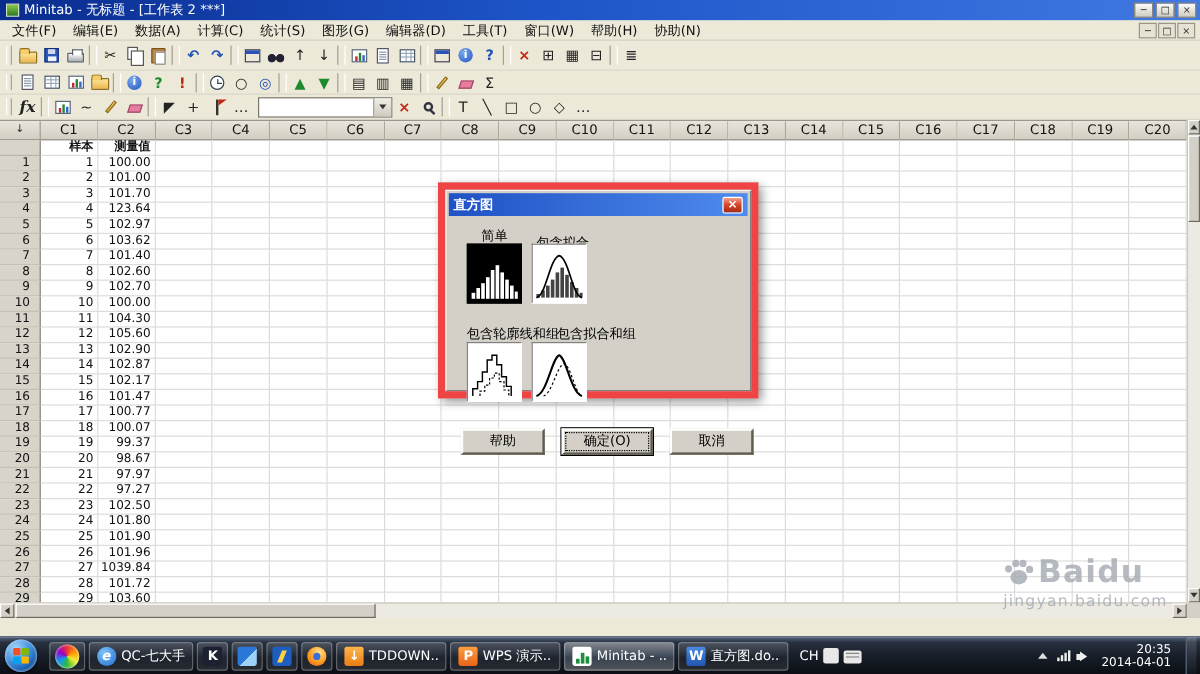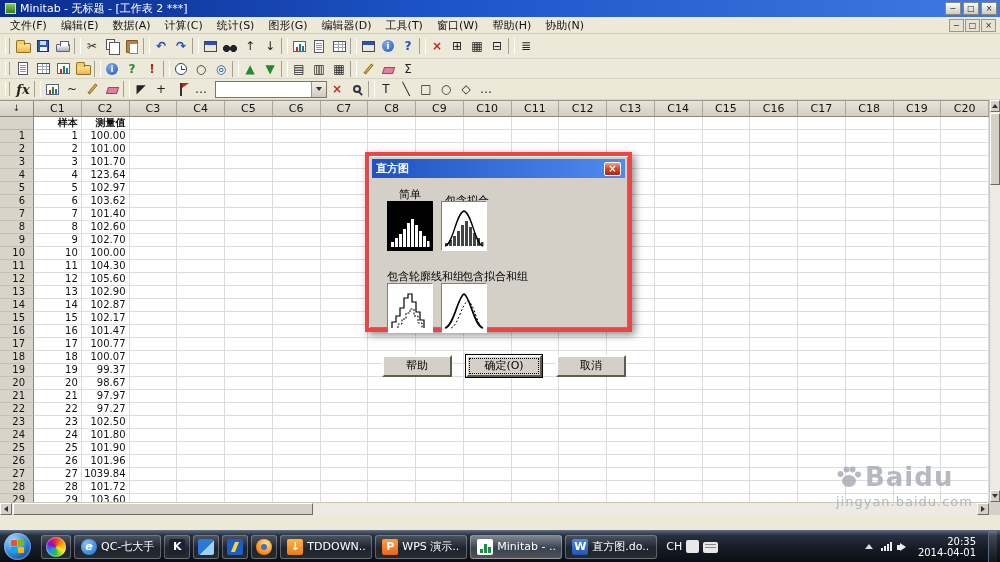--- a/index.html
+++ b/index.html
@@ -102,21 +102,21 @@
   .tri-rt{border-top:3px solid transparent;border-bottom:3px solid transparent;border-left:4px solid #333}
   .vthumb{position:absolute;top:13px;left:0;right:0;height:72px;background:#d4d0c8;border:1px solid;border-color:#fff #6f6b5f #6f6b5f #fff}
   .hthumb{position:absolute;left:13px;top:0;bottom:0;width:300px;background:#d4d0c8;border:1px solid;border-color:#fff #6f6b5f #6f6b5f #fff}
   .sb-corner{position:absolute;top:502px;right:0;width:11px;height:13px;background:#d4d0c8}
 
   .statusbar{position:absolute;top:515px;left:0;width:1000px;height:15px;background:#ece9d8;border-top:1px solid #fff;
     padding-left:6px;line-height:14px}
 
   
   .dialog{position:absolute;left:365px;top:152px;width:267px;height:180px;background:#d4d0c8;z-index:50;
-    border:4px solid #ef4444;box-shadow:inset 1px 1px 0 #fff,inset -1px -1px 0 #808080,3px 3px 8px rgba(0,0,0,.45)}
+    border:6px solid #ef4444;box-shadow:inset 1px 1px 0 #fff,inset -1px -1px 0 #808080,3px 3px 8px rgba(0,0,0,.45)}
   .dlg-title{position:absolute;left:3px;top:3px;right:3px;height:19px;background:linear-gradient(90deg,#1f52c4,#4f8bee);
     display:flex;align-items:center;color:#fff;font-weight:bold;padding:0 4px}
   .dlg-close{margin-left:auto;width:17px;height:14px;background:linear-gradient(#f2a08c,#d6492f 45%,#a82810);border:1px solid #fff;border-radius:2px;
     color:#fff;font-size:10px;line-height:12px;text-align:center;font-weight:bold}
   .dlg-label{position:absolute;white-space:nowrap;color:#000}
   .tile{position:absolute;width:46px;height:50px;background:#fff;border:1px solid;border-color:#808080 #fff #fff #808080;
     display:flex;align-items:center;justify-content:center}
   .tile.sel{border:2px solid #000;background:#000}
   .dbtn{position:absolute;height:22px;background:#d4d0c8;border:2px solid;border-color:#fff #5f5b4f #5f5b4f #fff;
     text-align:center;line-height:18px;color:#000}

